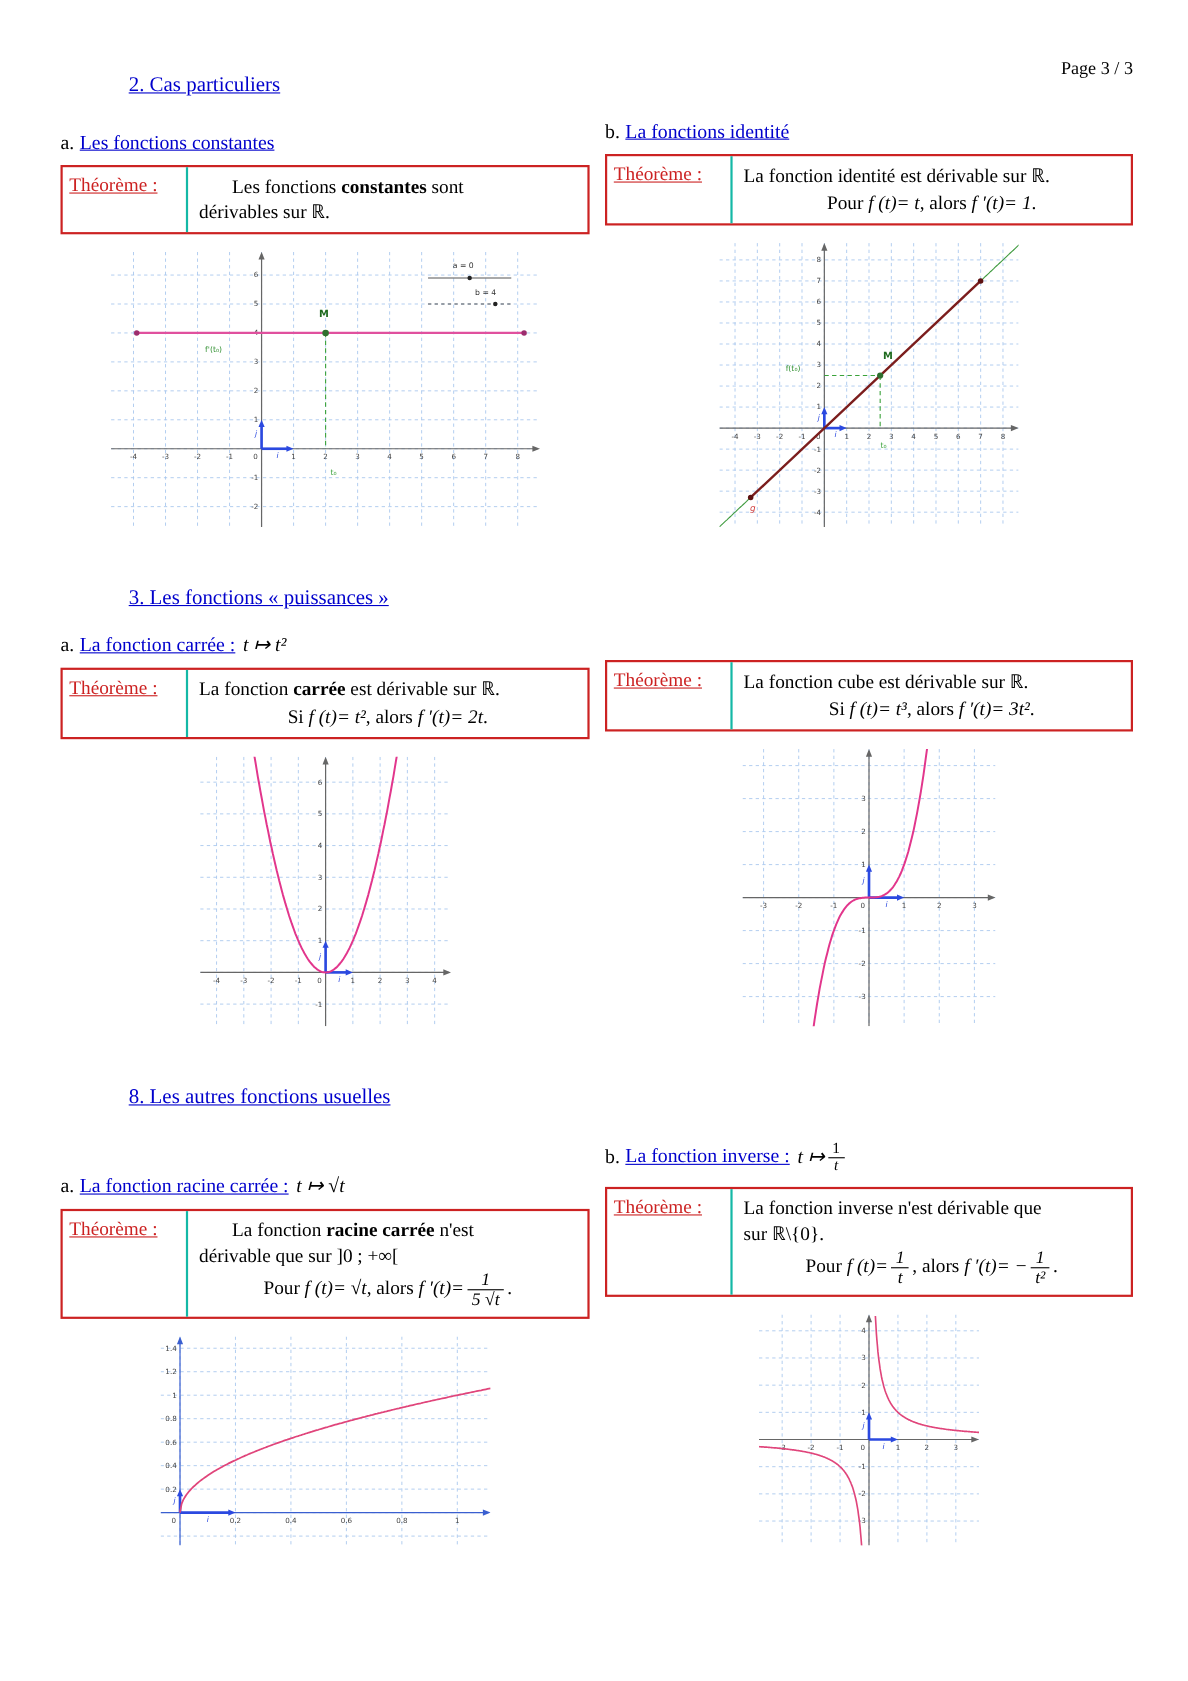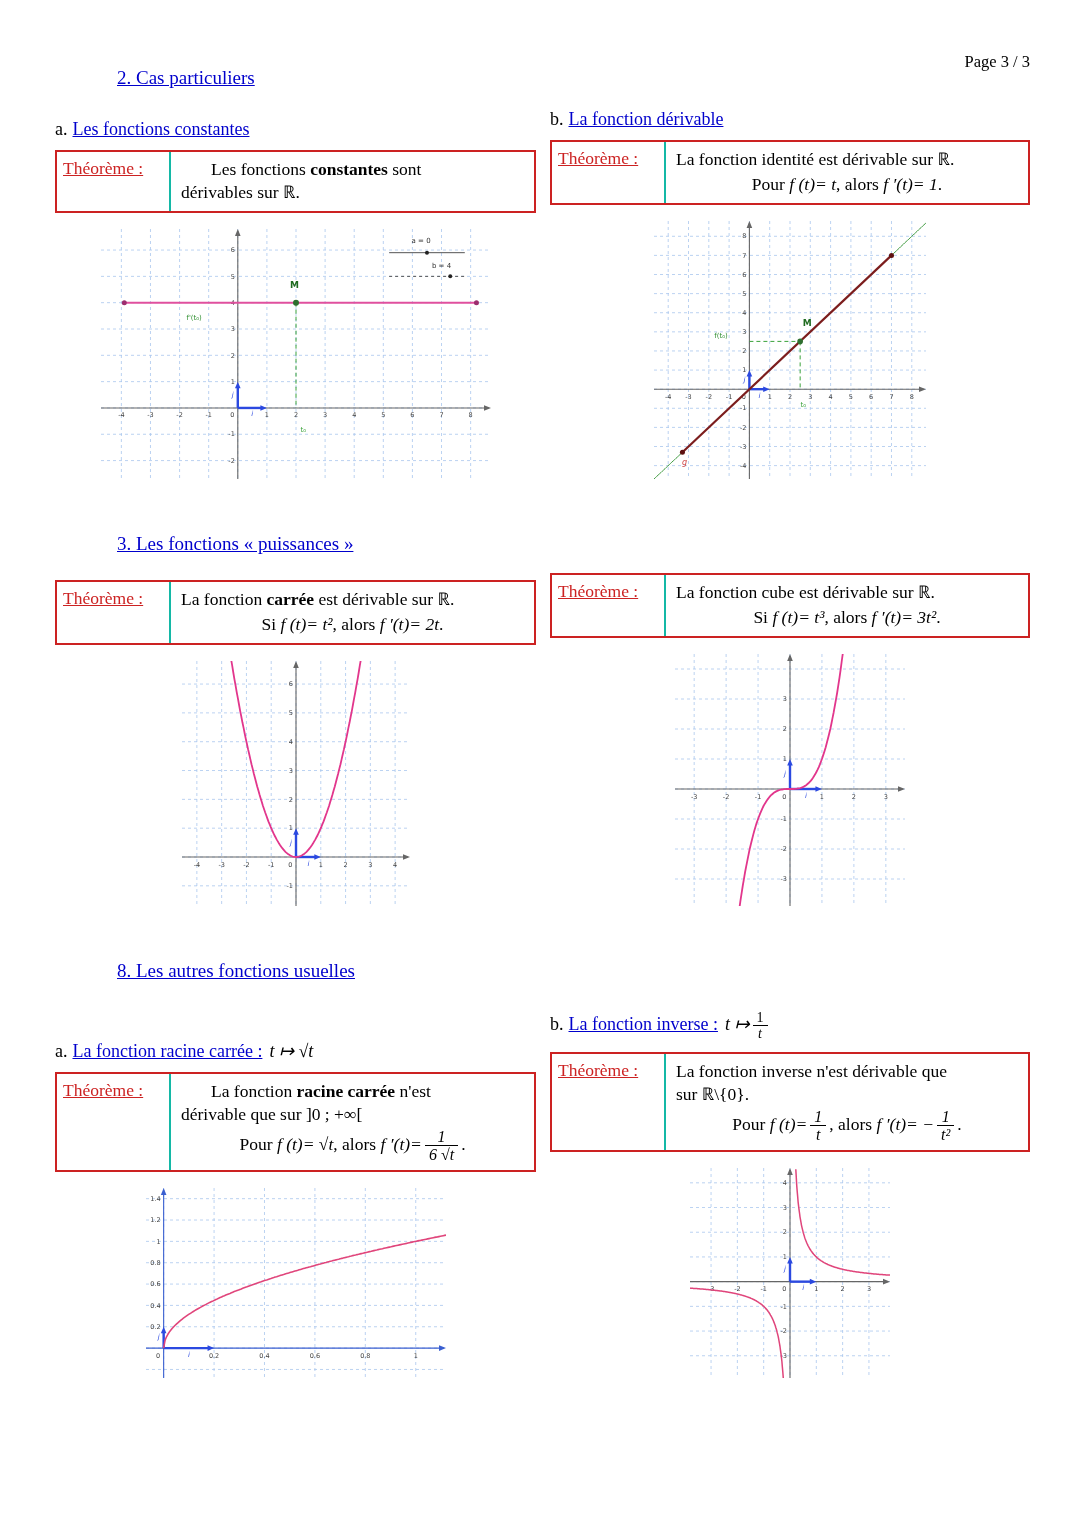--- a/index.html
+++ b/index.html
@@ -122,21 +122,21 @@
           <text x="193.544776119403" y="59.21052631578947" font-size="9" fill="#1f6b1f" text-anchor="middle" font-weight="bold" font-style="normal">M</text>
           <text x="93.13432835820896" y="90.78947368421052" font-size="7" fill="#2f8f2f" text-anchor="middle" font-weight="normal" font-style="normal">f'(t₀)</text>
           <text x="202.2761194029851" y="202.6315789473684" font-size="7" fill="#3aa23a" text-anchor="middle" font-weight="normal" font-style="normal">t₀</text>
           <text x="320.1492537313433" y="14.47368421052631" font-size="7" fill="#333" text-anchor="middle" font-weight="normal" font-style="normal">a = 0</text>
           <text x="340.5223880597015" y="39.473684210526315" font-size="7" fill="#333" text-anchor="middle" font-weight="normal" font-style="normal">b = 4</text>
         </svg>
     </div>
     <div class="vdiv"></div>
     <div class="col-r">
       <div class="sub-h">
-        <span class="pfx">b.</span><span class="t-blue">La fonction dérivable</span>
+        <span class="pfx">b.</span><span class="t-blue">La fonctions identité</span>
       </div>
       <div class="thm">
         <div class="thm-l"><span class="lbl">Théorème :</span></div>
         <div class="thm-c">
           <p><span>La fonction identité est dérivable sur ℝ.</span></p>
           <p class="mline"><span>Pour </span><span class="m">f (t)= t</span><span>, alors </span><span class="m">f ′(t)= 1</span><span>.</span></p>
         </div>
       </div>
       <svg class="graph" width="272" height="258" viewBox="0 0 272 258">
           <line x1="14.208955223880603" y1="0" x2="14.208955223880603" y2="258" stroke="#a9c7ee" stroke-width="0.8" stroke-dasharray="3 3"></line>
@@ -212,20 +212,23 @@
           <text x="149.19402985074626" y="186.33333333333334" font-size="7" fill="#3aa23a" text-anchor="middle" font-weight="normal" font-style="normal">t₀</text>
           <text x="30.44776119402985" y="243.66666666666666" font-size="8" fill="#d04040" text-anchor="middle" font-weight="normal" font-style="italic">g</text>
         </svg>
     </div>
   </div>
 
   <h2 class="sec-heading">3. Les fonctions « puissances »</h2>
 
   <div class="row">
     <div class="col-l">
+      <div class="sub-h">
+        <span class="pfx">a.</span><span class="t-blue">La fonction carrée :</span><span class="hmath">t ↦ t²</span>
+      </div>
       <div class="thm">
         <div class="thm-l"><span class="lbl">Théorème :</span></div>
         <div class="thm-c">
           <p><span>La fonction </span><b>carrée</b><span> est dérivable sur ℝ.</span></p>
           <p class="mline"><span>Si </span><span class="m">f (t)= t²</span><span>, alors </span><span class="m">f ′(t)= 2t</span><span>.</span></p>
         </div>
       </div>
       <svg class="graph" width="228" height="245" viewBox="0 0 228 245">
           <line x1="14.869565217391296" y1="0" x2="14.869565217391296" y2="245" stroke="#a9c7ee" stroke-width="0.8" stroke-dasharray="3 3"></line>
           <line x1="39.65217391304347" y1="0" x2="39.65217391304347" y2="245" stroke="#a9c7ee" stroke-width="0.8" stroke-dasharray="3 3"></line>
@@ -333,21 +336,21 @@
       <div class="sub-h">
         <span class="pfx">a.</span><span class="t-blue">La fonction racine carrée :</span><span class="hmath">t ↦ √t</span>
       </div>
       <div class="thm">
         <div class="thm-l"><span class="lbl">Théorème :</span></div>
         <div class="thm-c">
           <p class="ind"><span>La fonction </span><b>racine carrée</b><span> n'est</span></p>
           <p><span>dérivable que sur ]0 ; +∞[</span></p>
           <p class="mline"><span>Pour </span><span class="m">f (t)= √t</span><span>, alors </span><span class="m">f ′(t)=</span><span class="frac m">
                 <span class="num">1</span>
-                <span class="den">6 √t</span>
+                <span class="den">5 √t</span>
               </span><span>.</span></p>
         </div>
       </div>
       <svg class="graph" width="300" height="190" viewBox="0 0 300 190">
           <line x1="17.64705882352941" y1="0" x2="17.64705882352941" y2="190" stroke="#a9c7ee" stroke-width="0.8" stroke-dasharray="3 3"></line>
           <line x1="68.0672268907563" y1="0" x2="68.0672268907563" y2="190" stroke="#a9c7ee" stroke-width="0.8" stroke-dasharray="3 3"></line>
           <line x1="118.48739495798318" y1="0" x2="118.48739495798318" y2="190" stroke="#a9c7ee" stroke-width="0.8" stroke-dasharray="3 3"></line>
           <line x1="168.9075630252101" y1="0" x2="168.9075630252101" y2="190" stroke="#a9c7ee" stroke-width="0.8" stroke-dasharray="3 3"></line>
           <line x1="219.32773109243698" y1="0" x2="219.32773109243698" y2="190" stroke="#a9c7ee" stroke-width="0.8" stroke-dasharray="3 3"></line>
           <line x1="269.74789915966386" y1="0" x2="269.74789915966386" y2="190" stroke="#a9c7ee" stroke-width="0.8" stroke-dasharray="3 3"></line>

